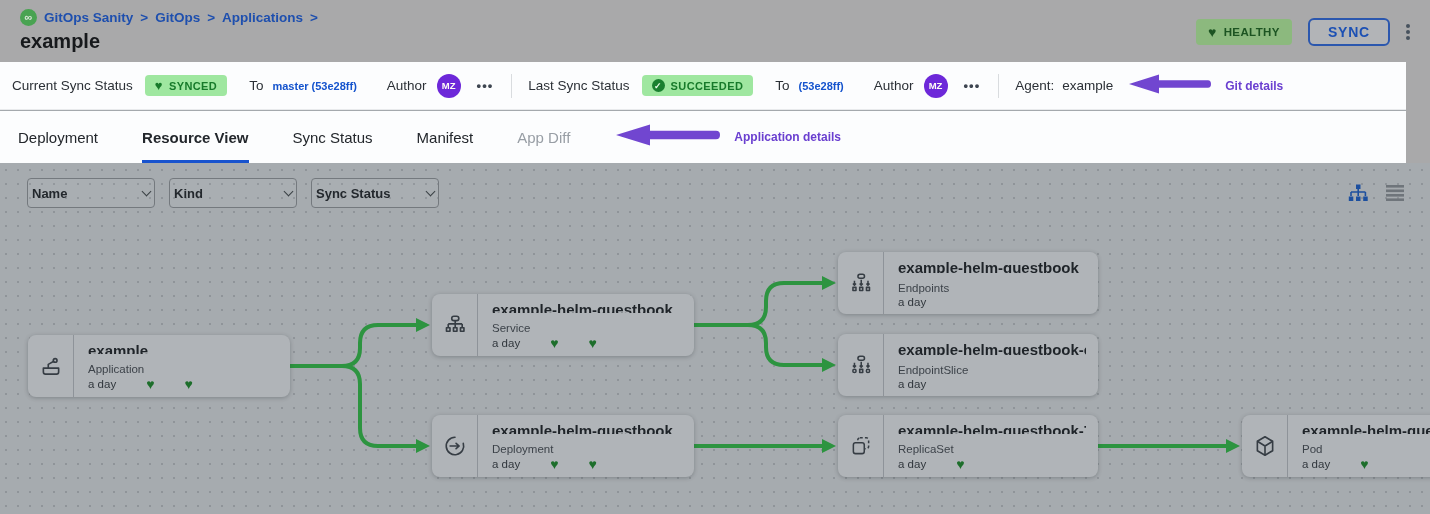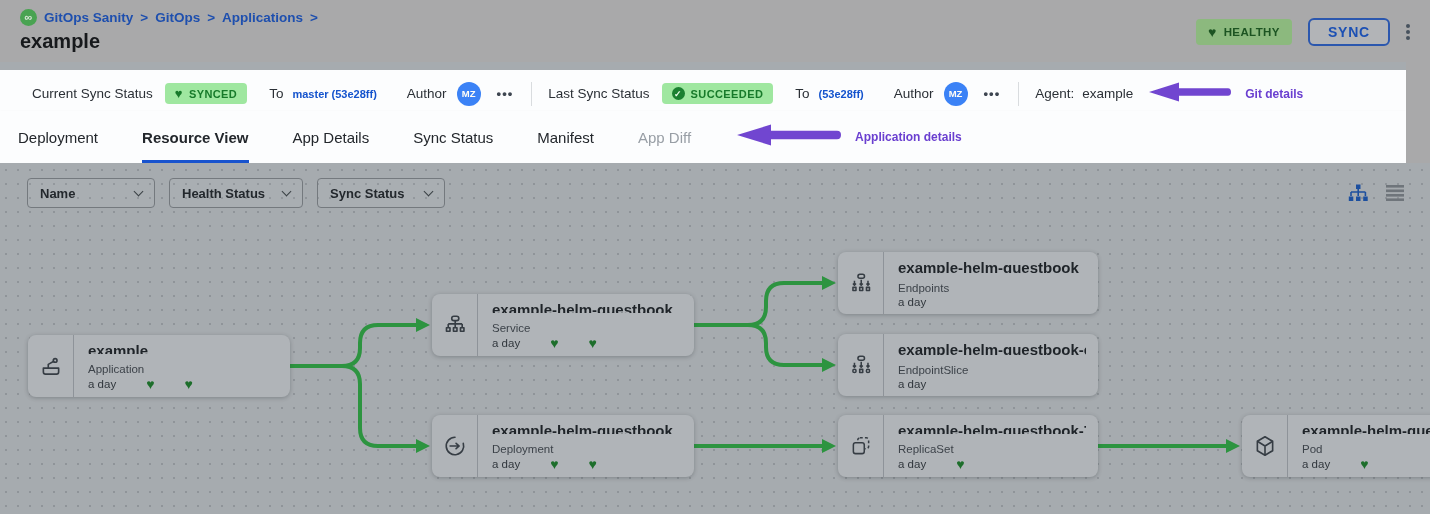--- a/index.html
+++ b/index.html
@@ -20,31 +20,31 @@
                   padding:6px 12px; font-size:11.5px; font-weight:700; letter-spacing:.4px; }
   .health-badge .hrt { font-size:14px; line-height:1; }
   .sync-btn { background:#b2b4b7; border:2px solid #2b57ae; border-radius:6px; color:#1c50b4; font-weight:700;
               font-size:14px; letter-spacing:.8px; padding:4px 18px; cursor:pointer; font-family:inherit; }
   .kebab { color:#3d4752; font-size:17px; font-weight:700; line-height:.55; letter-spacing:0; cursor:pointer;
            display:flex; flex-direction:column; gap:2px; align-items:center; }
   .kebab span { width:4px; height:4px; border-radius:50%; background:#47525e; display:block; }
 
   
   .sync-bar { position:absolute; top:62px; left:0; width:1406px; height:48px; background:#fcfdfe;
-              border-bottom:1px solid #e8eaec; display:flex; align-items:center; padding-left:32px; font-size:13.5px; color:#2b3036;margin-top:8px; }
+              border-bottom:1px solid #e8eaec; display:flex; align-items:center; padding-left:12px; font-size:13.5px; color:#2b3036; }
   .sb-label { margin-right:12px; }
   .status-badge { display:flex; align-items:center; gap:6px; background:#9fe7a0; color:#177a2a; border-radius:4px;
                   padding:4px 10px; font-size:11px; font-weight:700; letter-spacing:.4px; margin-right:22px; }
   .status-badge .hrt { font-size:13px; line-height:1; }
   .check-circle { width:13px; height:13px; border-radius:50%; background:#1a8030; color:#eafdea; font-size:9px;
                   display:flex; align-items:center; justify-content:center; font-weight:700; }
   .to-label { margin-right:9px; }
   .revision { color:#1453cd; font-weight:700; font-size:11px; margin-right:30px; cursor:pointer; }
   .author-label { margin-right:10px; }
-  .avatar { width:24px; height:24px; border-radius:50%; background:#3b82f6; color:#fffdf6; font-size:9.5px; font-weight:700;
+  .avatar { width:24px; height:24px; border-radius:50%; background:#6d28d9; color:#fffdf6; font-size:9.5px; font-weight:700;
             display:flex; align-items:center; justify-content:center; margin-right:16px; }
   .more-dots { color:#3e4651; font-weight:700; font-size:13px; letter-spacing:1px; margin-right:16px; cursor:pointer; }
   .vdiv { width:1px; height:24px; background:#d9dcdf; margin:0 16px 0 2px; }
   .agent-label { margin-right:8px; }
   .agent-value { margin-right:16px; }
   .purple-arrow { flex:none; margin-right:14px; }
   .purple-label { color:#6a3fd0; font-weight:700; font-size:12px; white-space:nowrap; }
 
   
   .tab-bar { position:absolute; top:111px; left:0; width:1406px; height:52px; background:#fcfdfe;
@@ -56,21 +56,21 @@
   .tab.disabled { color:#989ea5; }
   .tab-bar .purple-arrow { margin-left:2px; }
 
   .gray-sliver { position:absolute; top:62px; right:0; width:24px; height:101px; background:#a9a9aa; }
 
   
   .canvas { position:absolute; top:163px; left:0; width:1430px; height:351px; background:#a6abaf;
             background-image:radial-gradient(circle, #8f9499 1px, rgba(0,0,0,0) 1.3px); background-size:12px 14px; }
   .filter-bar { position:absolute; top:15px; left:27px; display:flex; gap:14px; }
   .dropdown { height:30px; min-width:128px; border:1px solid #74797e; border-radius:4px; display:flex; align-items:center;
-              justify-content:space-between; padding:0 12px; cursor:pointer; background:rgba(255,255,255,.04); }
+              justify-content:space-between; padding:0 4px; cursor:pointer; background:rgba(255,255,255,.04); }
   .dropdown .dd-label { font-size:13px; font-weight:600; color:#23282d; margin-right:18px; }
   .chev { width:7px; height:7px; border-right:1.6px solid #3a4045; border-bottom:1.6px solid #3a4045;
           transform:rotate(45deg); margin-top:-4px; }
   .view-toggles { position:absolute; top:21px; right:26px; display:flex; gap:18px; align-items:center; }
   .view-toggles svg { display:block; cursor:pointer; }
 
   
   .edges { position:absolute; inset:0; pointer-events:none; }
 
   
@@ -157,23 +157,20 @@
 
   <div class="tab-bar">
     <div class="tab">
         <span>Deployment</span>
       </div>
     <div class="tab active">
         <span>Resource View</span>
         <span class="underline"></span>
       </div>
     <div class="tab">
-        <span>App Details</span>
-      </div>
-    <div class="tab">
         <span>Sync Status</span>
       </div>
     <div class="tab">
         <span>Manifest</span>
       </div>
     <div class="tab disabled">
         <span>App Diff</span>
       </div>
     <span class="purple-arrow">
       <svg width="104" height="24" viewBox="0 0 104 24">
@@ -202,21 +199,21 @@
         <path d="M1098 283 H1230" marker-end="url(#arrow)"></path>
       </g>
     </svg>
 
     <div class="filter-bar">
       <div class="dropdown">
         <span class="dd-label">Name</span>
         <span class="chev"></span>
       </div>
       <div class="dropdown">
-        <span class="dd-label">Health Status</span>
+        <span class="dd-label">Kind</span>
         <span class="chev"></span>
       </div>
       <div class="dropdown">
         <span class="dd-label">Sync Status</span>
         <span class="chev"></span>
       </div>
     </div>
 
     <div class="view-toggles">
       <svg width="20" height="18" viewBox="0 0 20 18">

